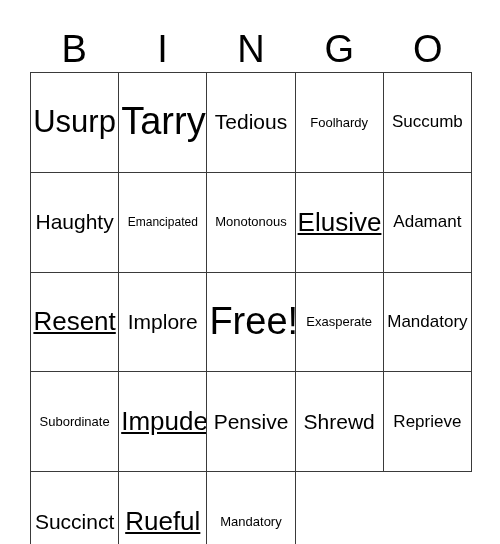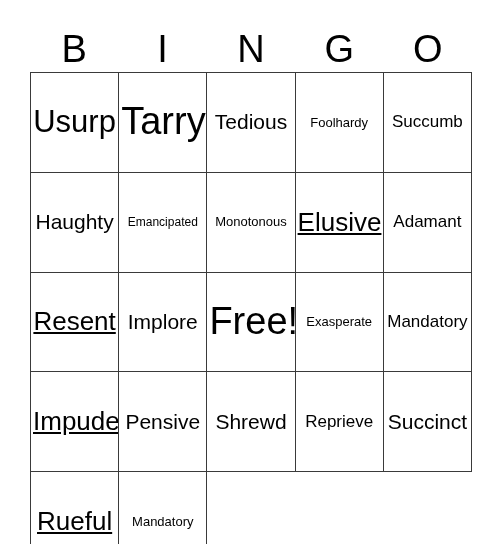--- a/index.html
+++ b/index.html
@@ -145,20 +145,23 @@
         <span class="cell-text fs-xl">Free!</span>
       </div>
     <div class="cell">
         <span class="cell-text fs-xs">Exasperate</span>
       </div>
 
     <div class="cell">
         <span class="cell-text fs-sm">Mandatory</span>
       </div>
     <div class="cell">
+        <span class="cell-text fs-xs">Subordinate</span>
+      </div>
+    <div class="cell">
         <span class="cell-text fs-ml">Impudent</span>
       </div>
     <div class="cell">
         <span class="cell-text fs-md">Pensive</span>
       </div>
     <div class="cell">
         <span class="cell-text fs-md">Shrewd</span>
       </div>
 
     <div class="cell">

